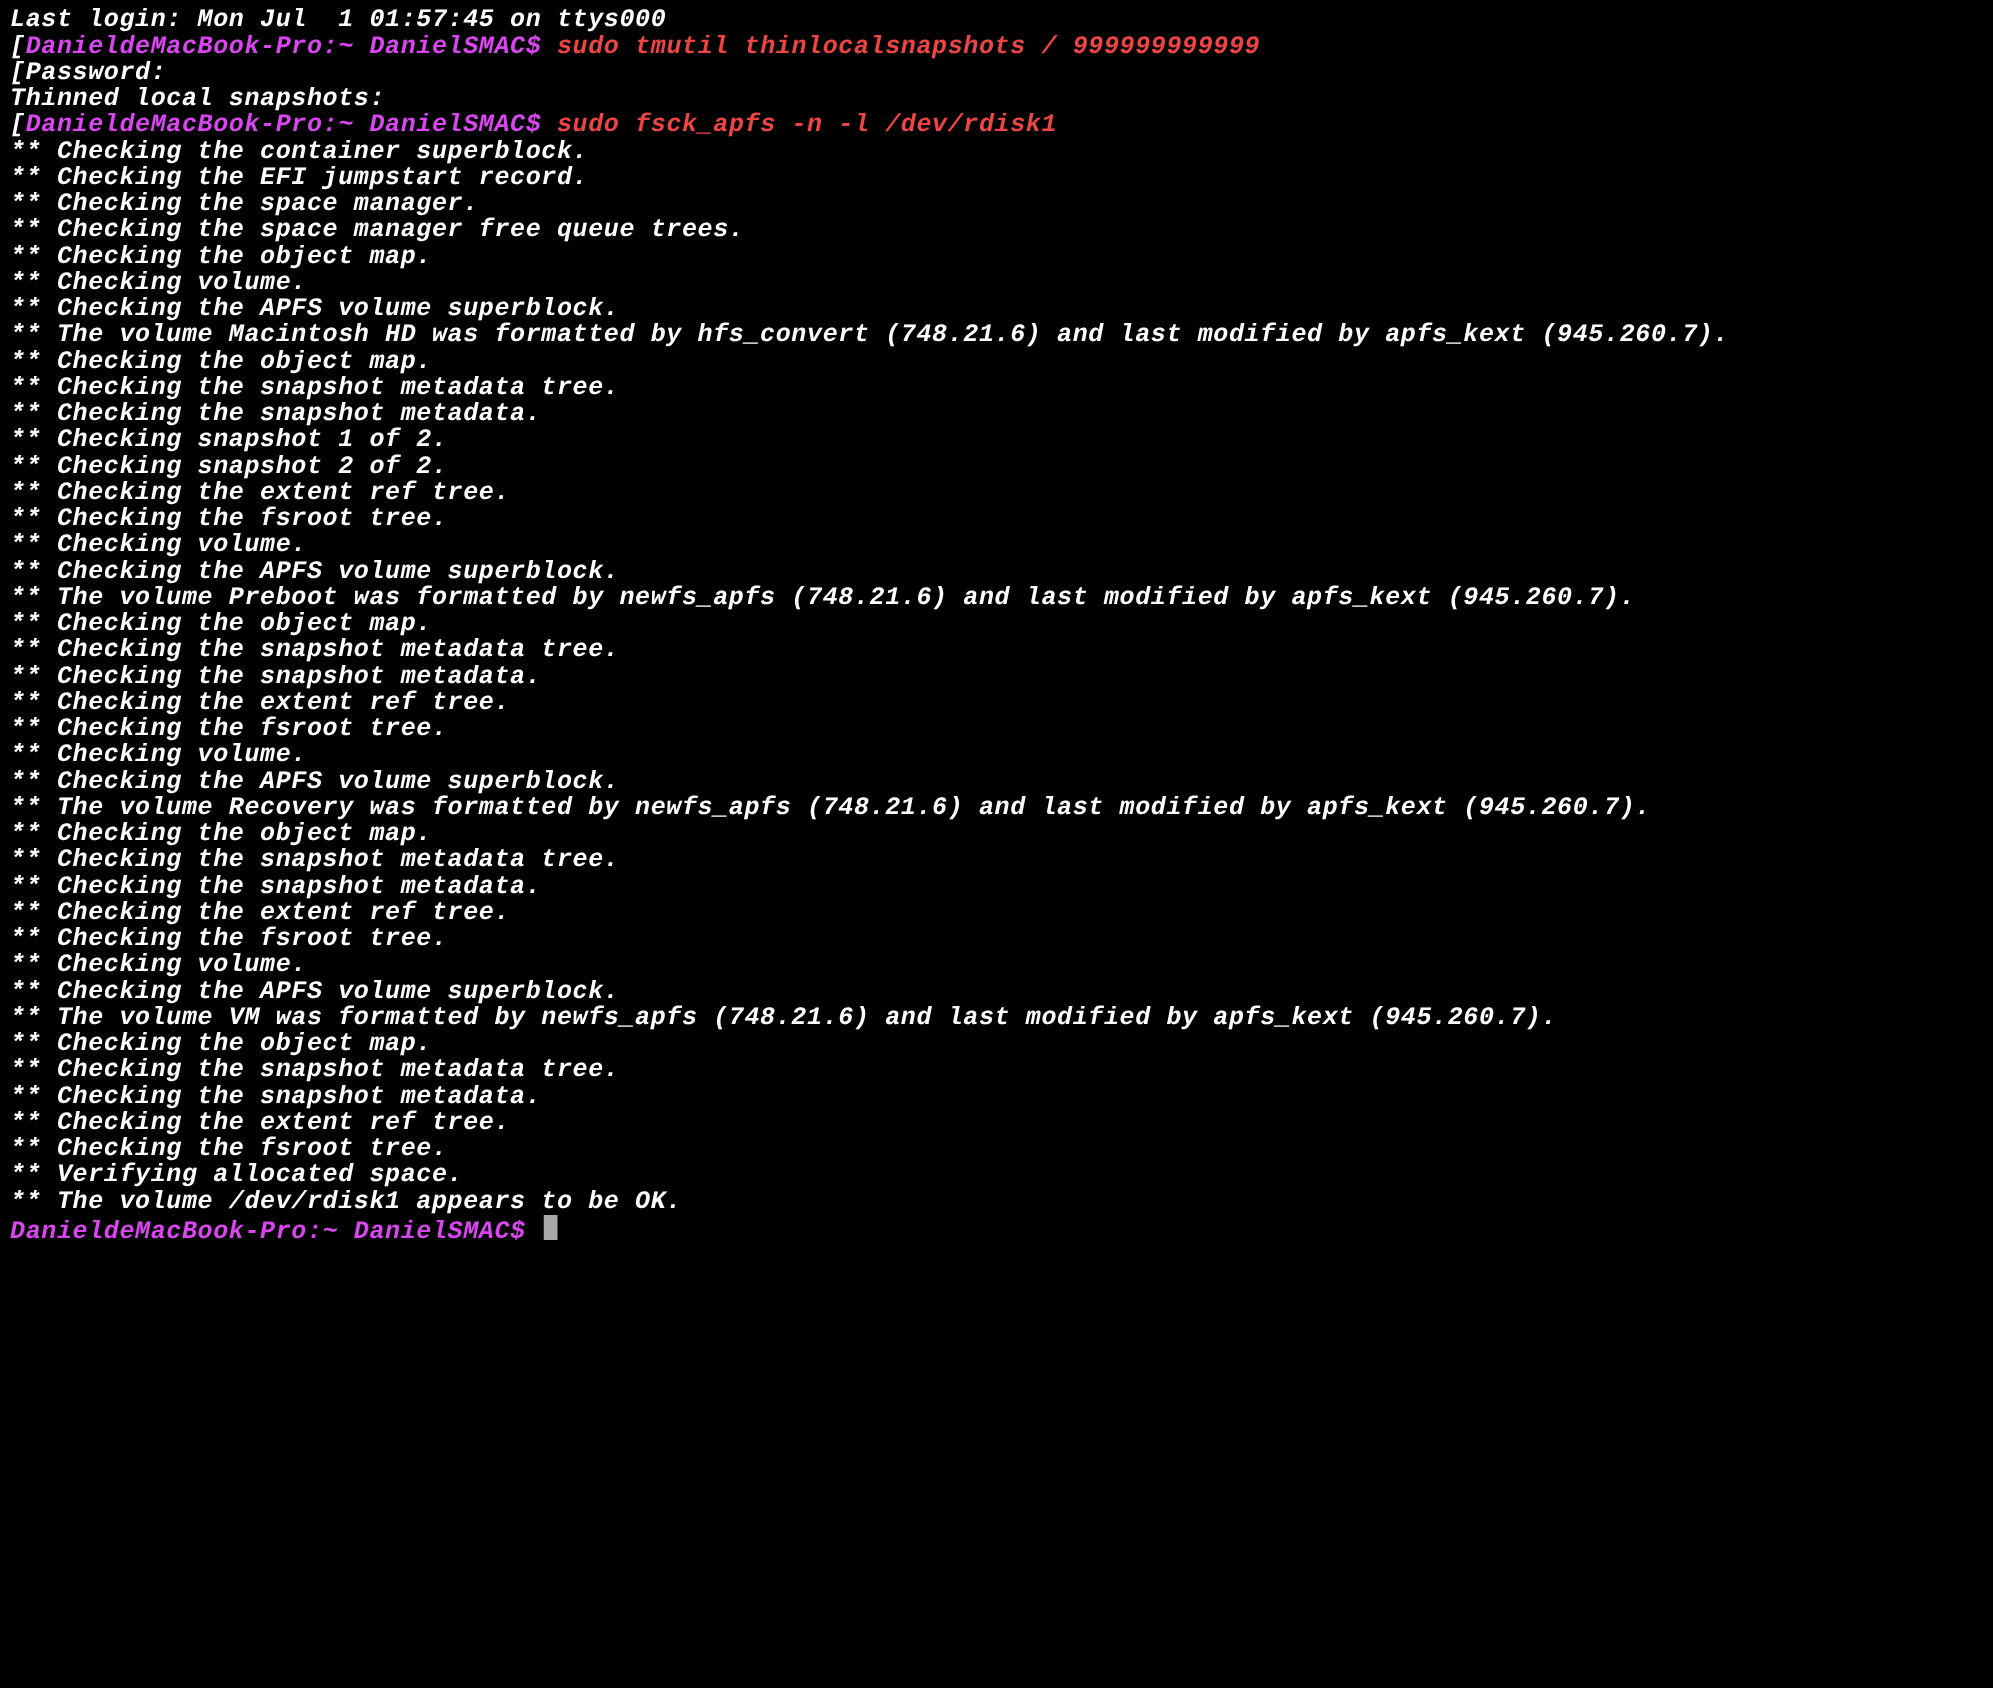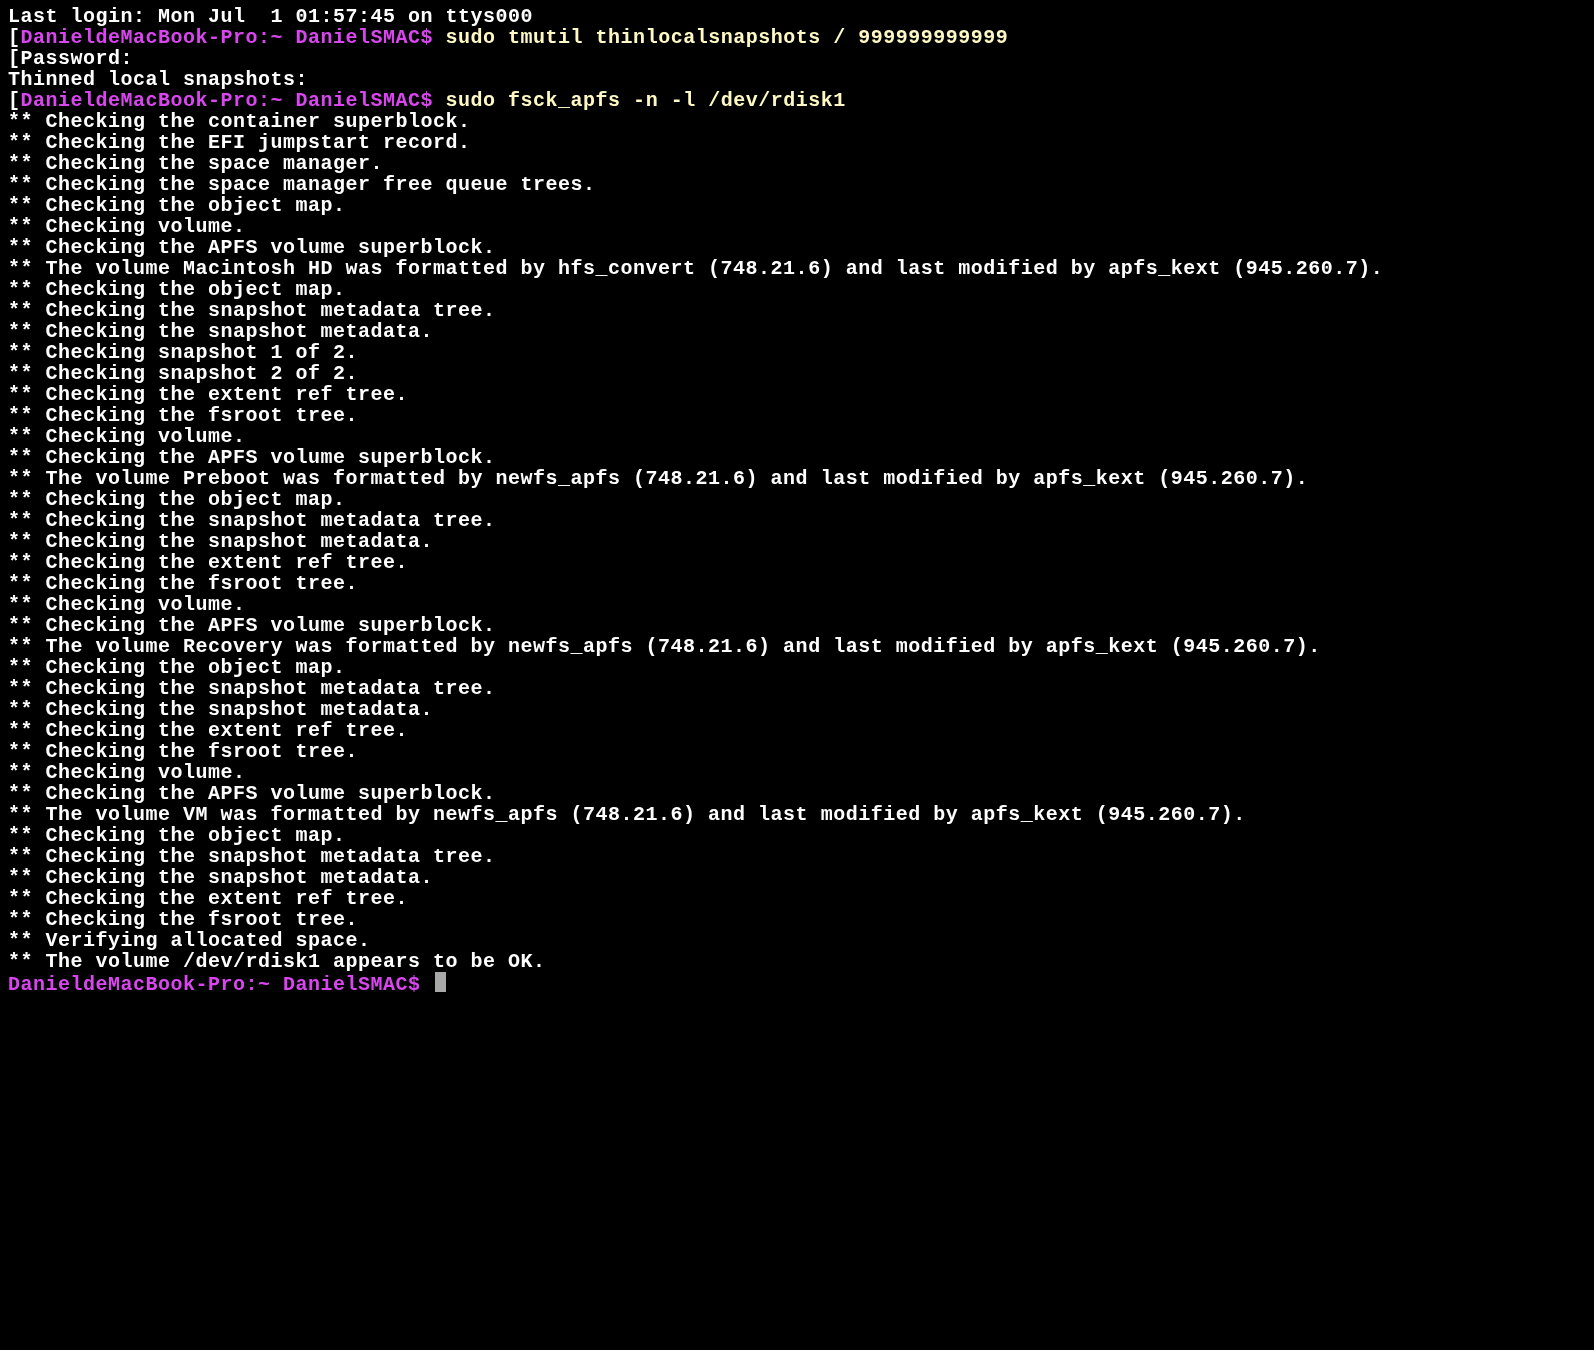--- a/index.html
+++ b/index.html
@@ -12,30 +12,31 @@
       line-height: 1.05;
       font-weight: 600;
       width: 1594px;
       height: 1350px;
       overflow: hidden;
     }
     .terminal {
       padding: 6px 21px 8px 8px;
       white-space: pre;
       letter-spacing: 0.5px;
+      font-style: italic;
     }
     .line {
       display: block;
       min-height: 1.05em;
     }
     .prompt {
       color: #d946ef;
     }
     .cmd {
-      color: #fef9c3;
+      color: #ef4444;
     }
     .out {
       color: #fff;
     }
     .cursor {
       display: inline-block;
       width: 0.55em;
       height: 1em;
       background: #a8a8a8;
       vertical-align: -2px;

